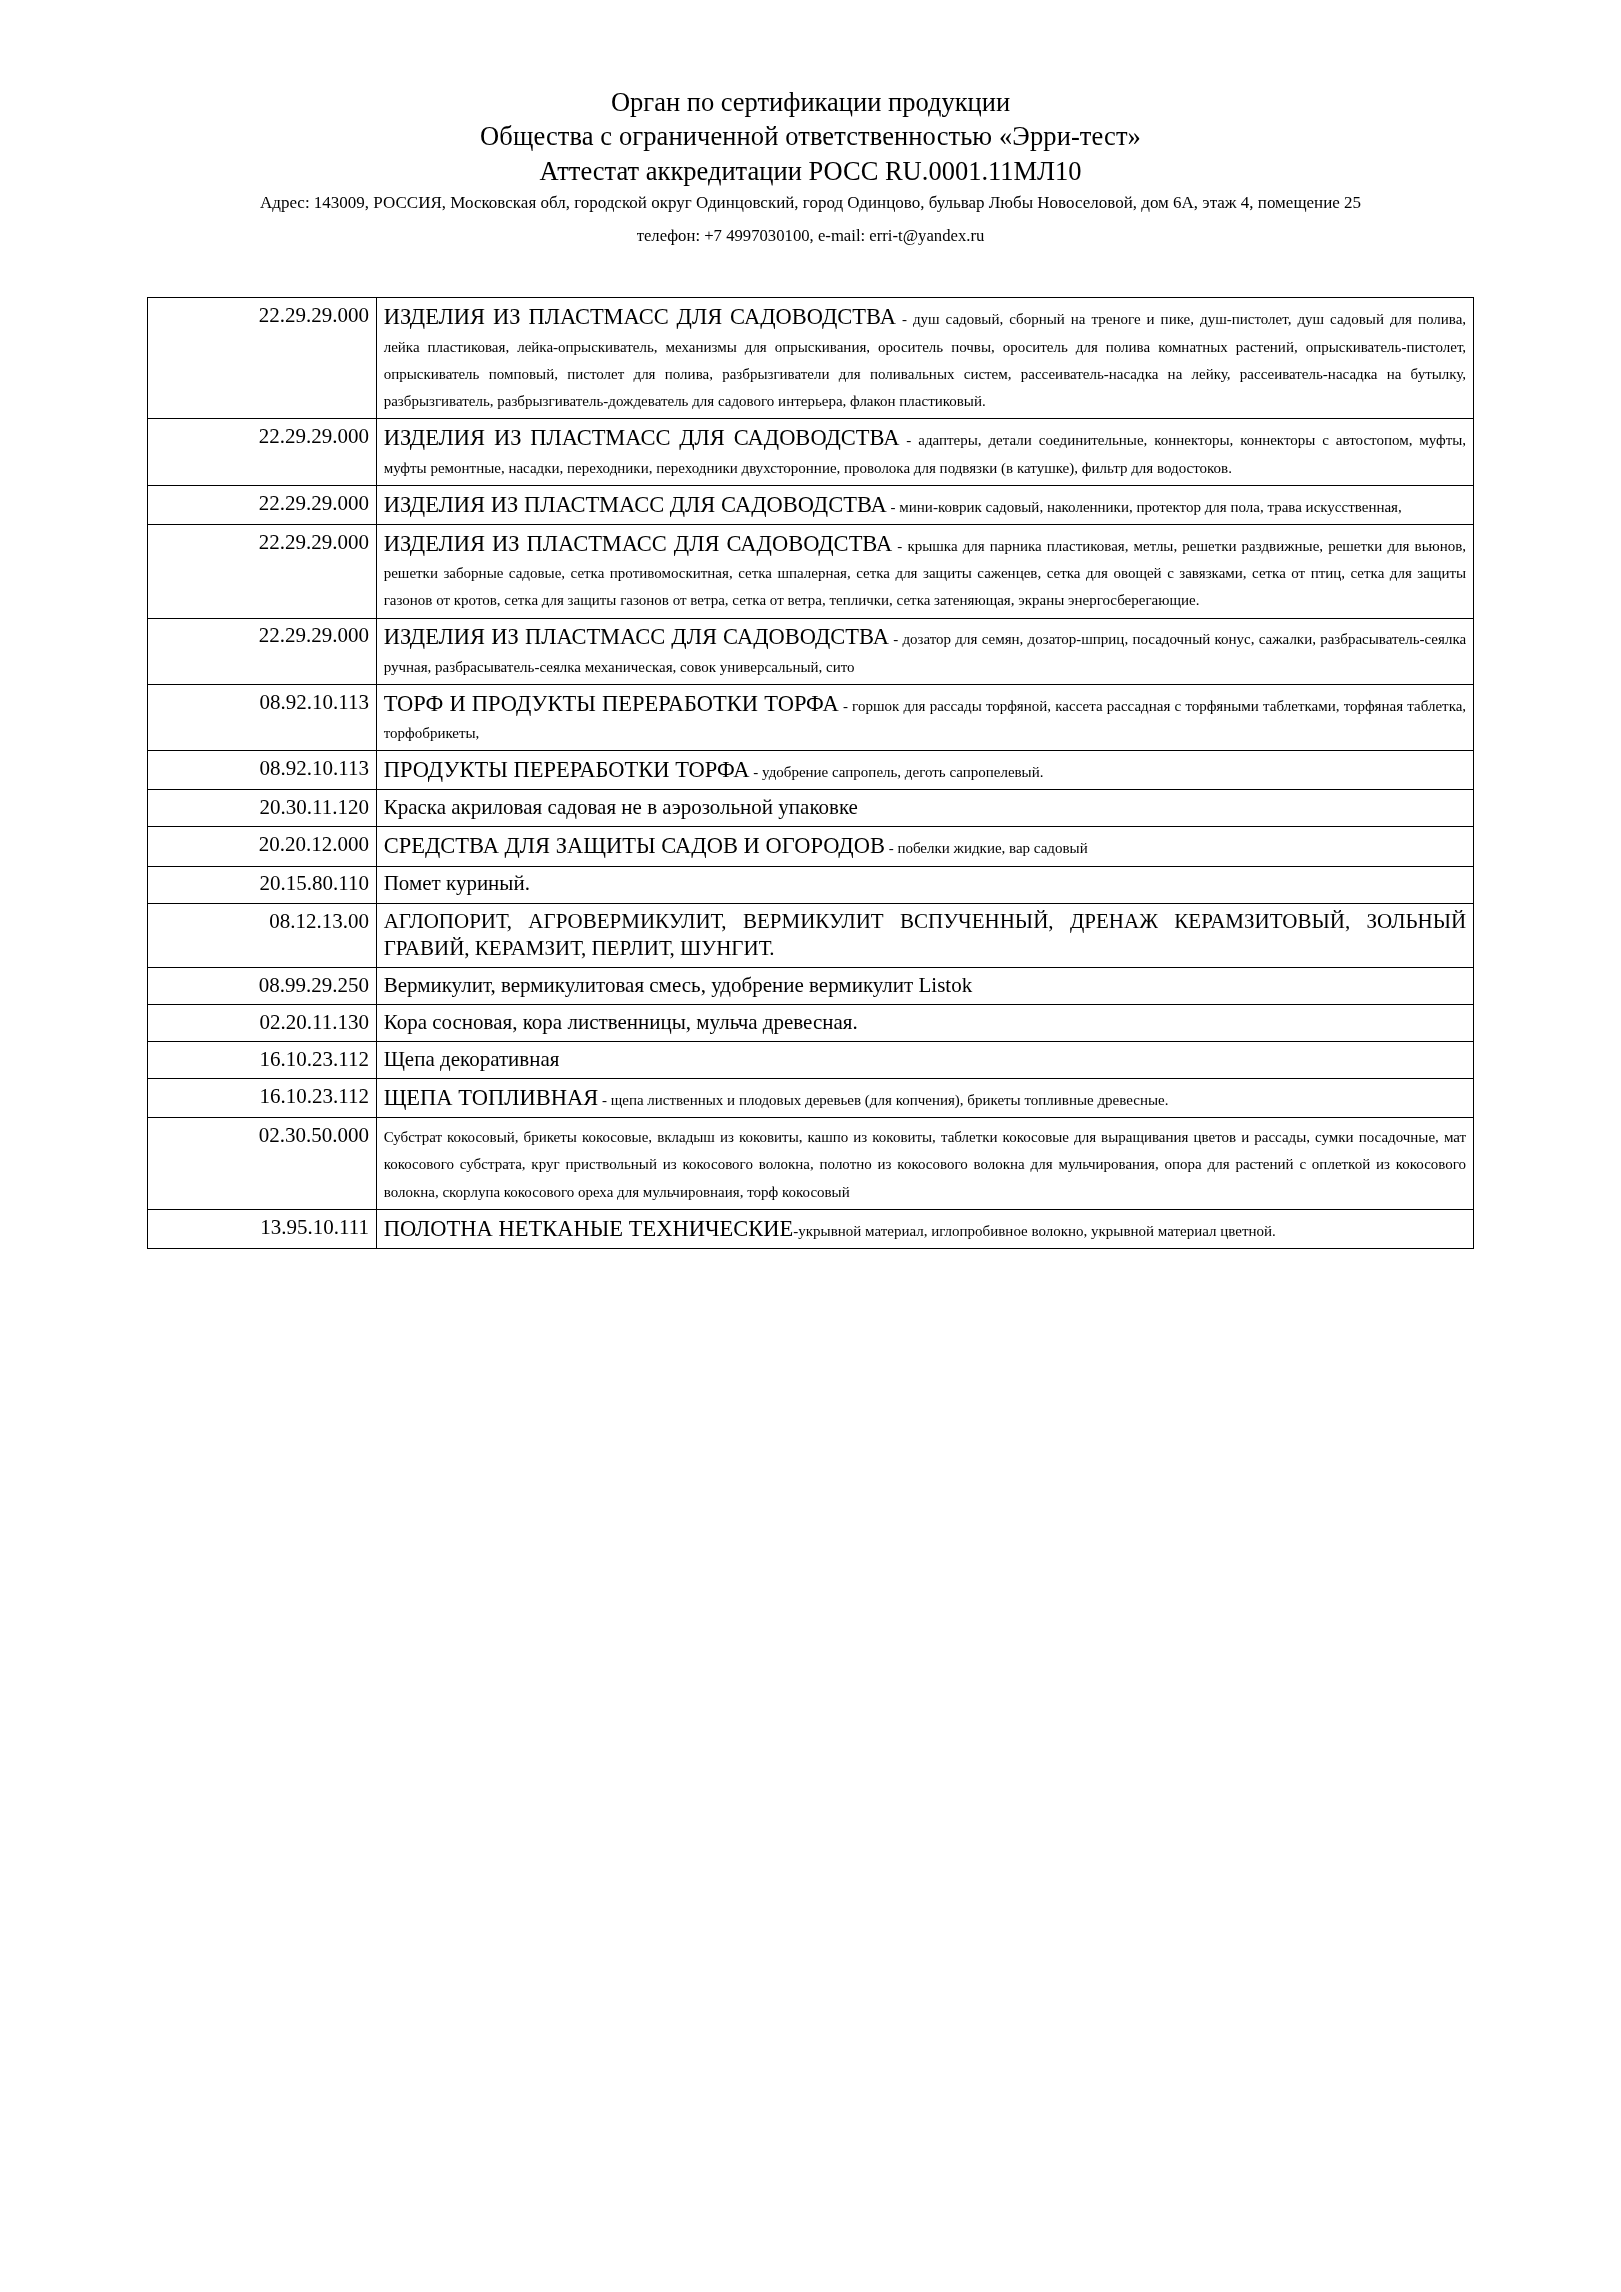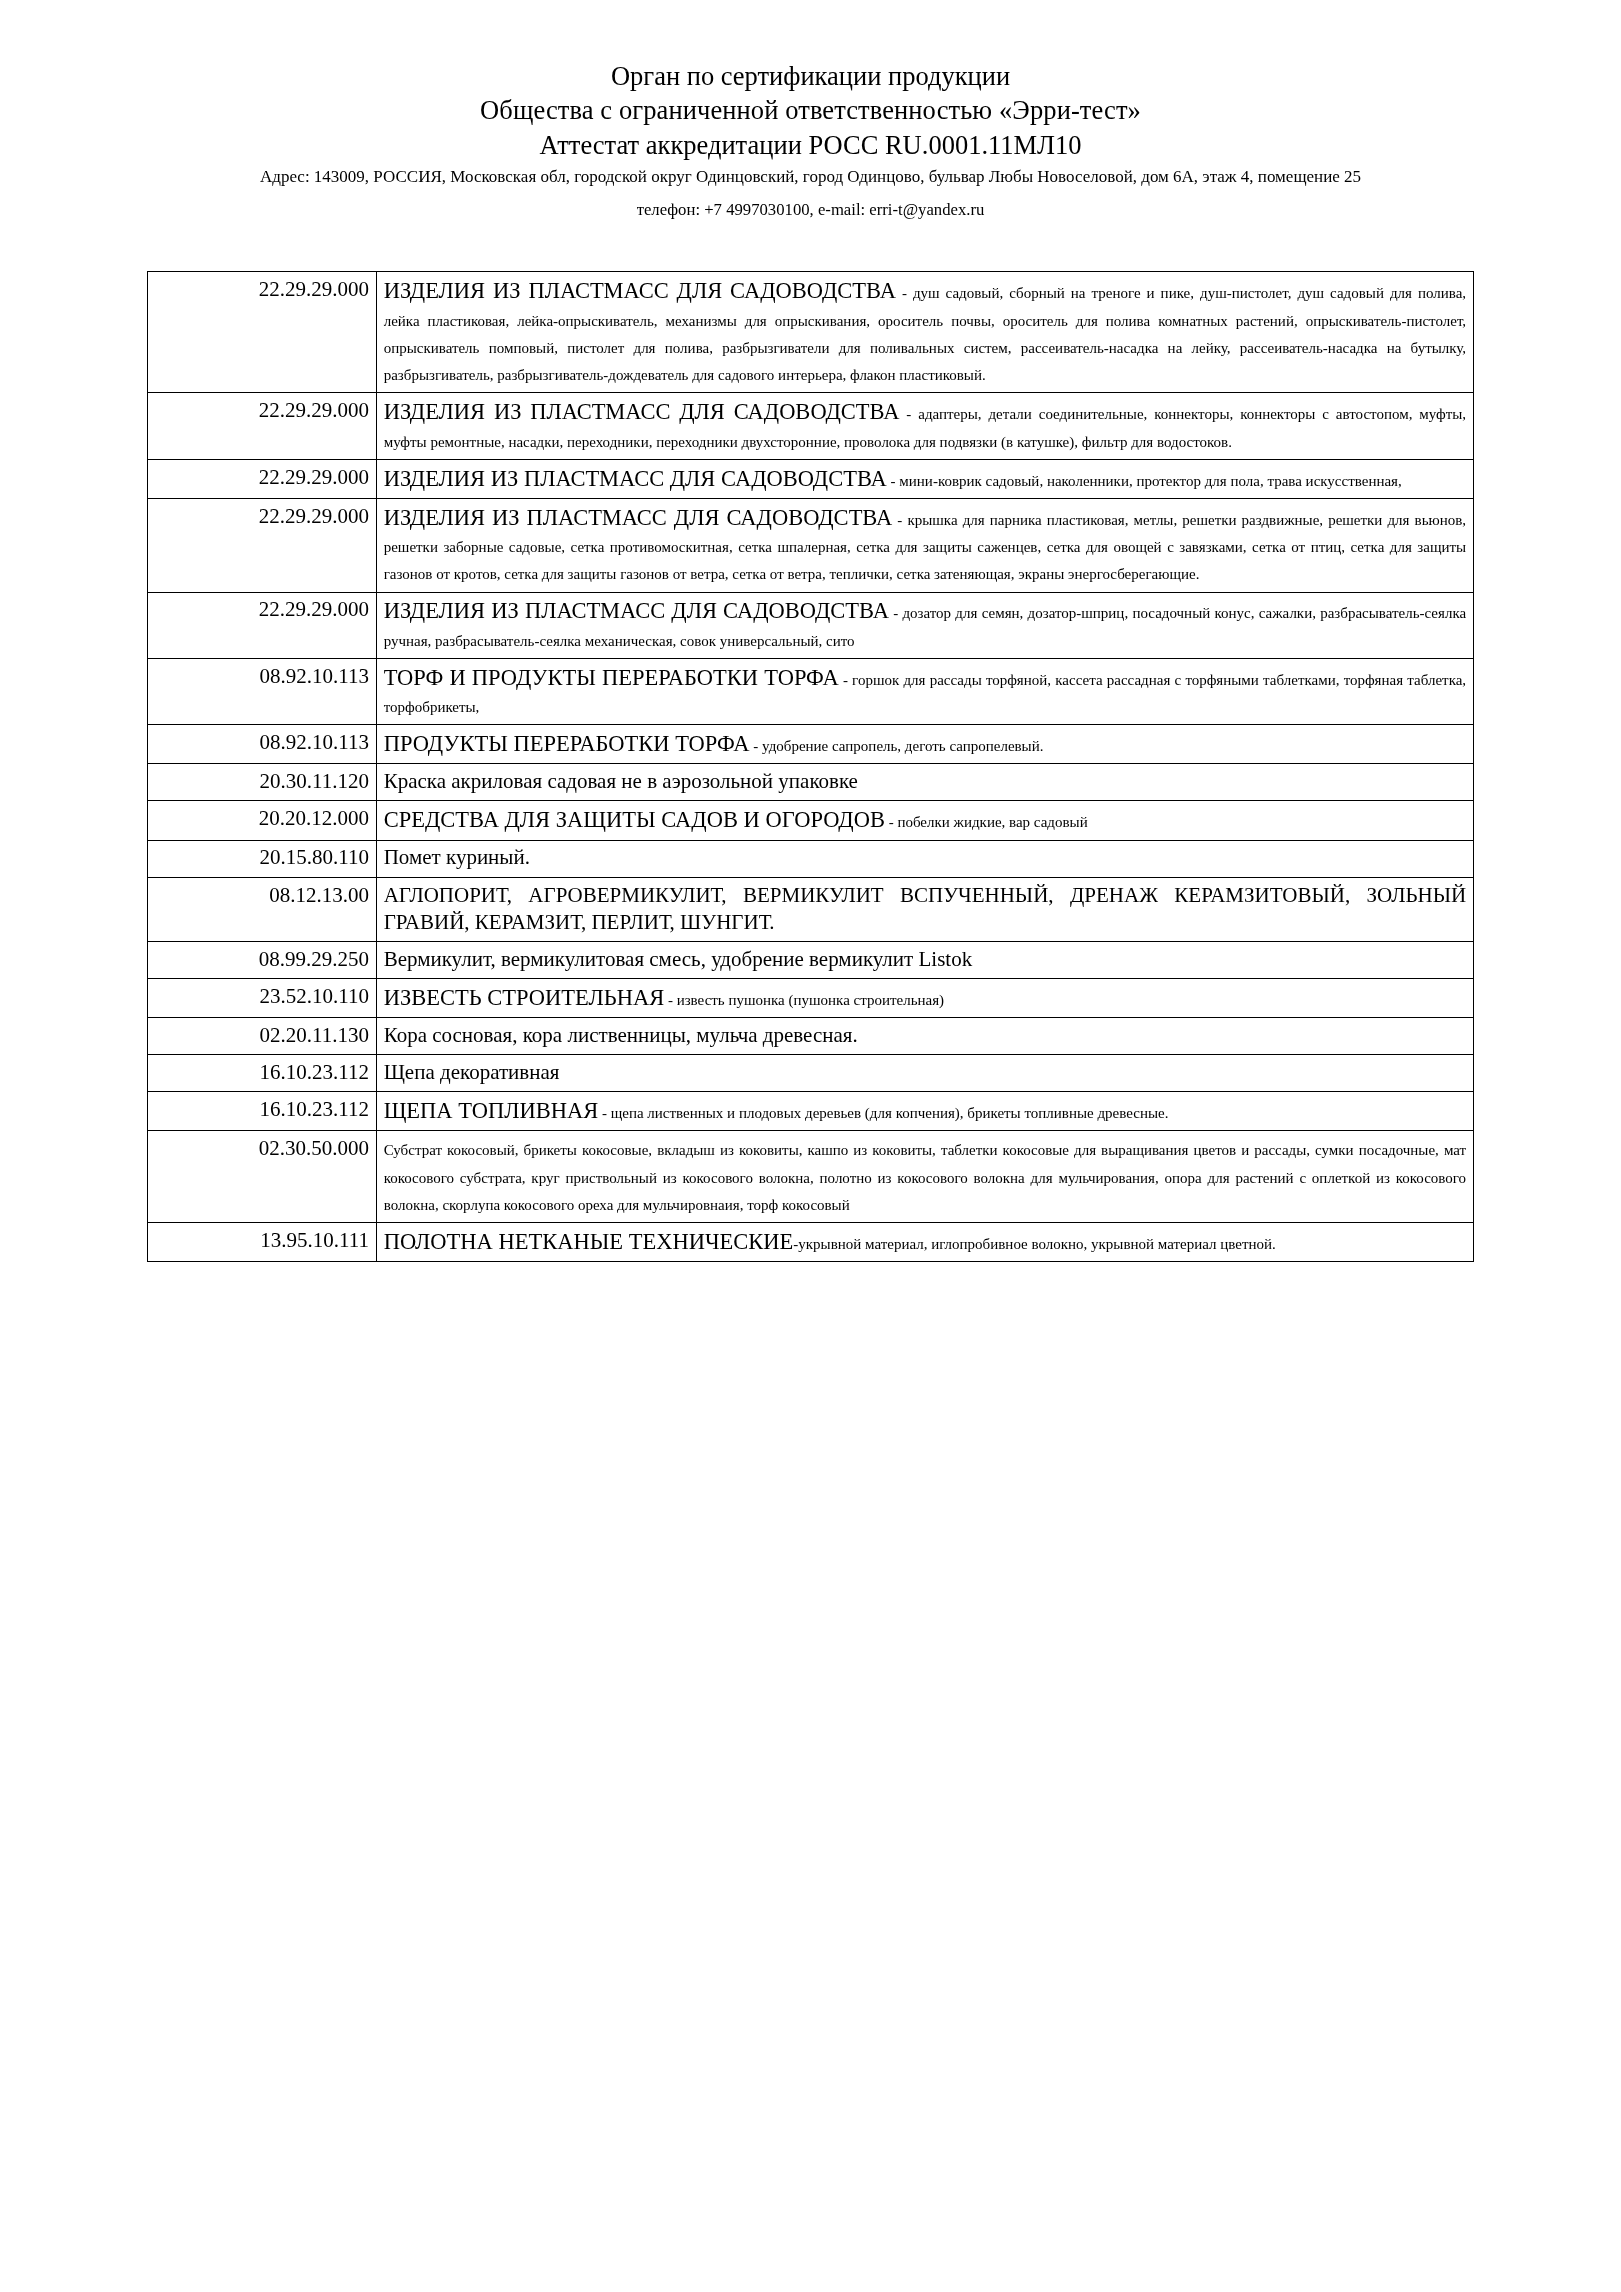--- a/index.html
+++ b/index.html
@@ -10,21 +10,21 @@
   body {
     width: 1621px;
     min-height: 2293px;
     font-family: "Liberation Serif", serif;
     color: #000000;
   }
   .page {
     width: 1621px;
     min-height: 2293px;
     box-sizing: border-box;
-    padding: 59px 147px 39px 147px;
+    padding: 85px 147px 39px 147px;
     background: #ffffff;
   }
   .header {
     text-align: center;
     line-height: 1.30;
   }
   .header .line1,
   .header .line2,
   .header .line3 {
     font-size: 26.5px;
@@ -151,24 +151,20 @@
         <td class="code">08.12.13.00</td>
         <td class="desc"><span class="allcaps-block">АГЛОПОРИТ, АГРОВЕРМИКУЛИТ, ВЕРМИКУЛИТ ВСПУЧЕННЫЙ, ДРЕНАЖ КЕРАМЗИТОВЫЙ, ЗОЛЬНЫЙ ГРАВИЙ, КЕРАМЗИТ, ПЕРЛИТ, ШУНГИТ.</span></td>
       </tr>
 
       <tr>
         <td class="code">08.99.29.250</td>
         <td class="desc plain"><span>Вермикулит, вермикулитовая смесь, удобрение вермикулит Listok</span></td>
       </tr>
 
 
-      <tr>
-        <td class="code">23.52.10.110</td>
-        <td class="desc"><span class="caps">ИЗВЕСТЬ СТРОИТЕЛЬНАЯ</span><span class="desc-text"> - известь пушонка (пушонка строительная)</span></td>
-      </tr>
 
       <tr>
         <td class="code">02.20.11.130</td>
         <td class="desc plain"><span>Кора сосновая, кора лиственницы, мульча древесная.</span></td>
       </tr>
 
       <tr>
         <td class="code">16.10.23.112</td>
         <td class="desc plain"><span>Щепа декоративная</span></td>
       </tr>

